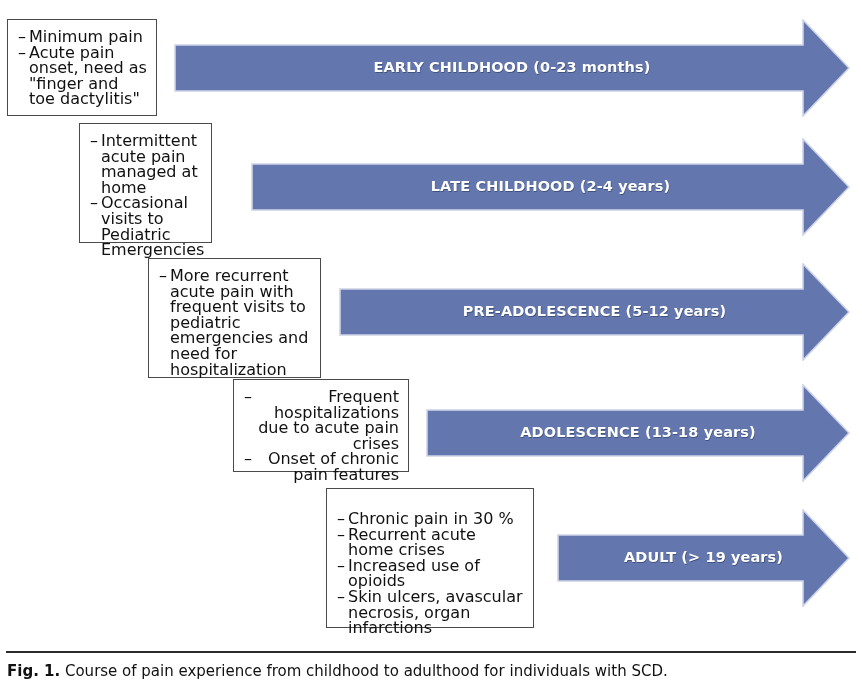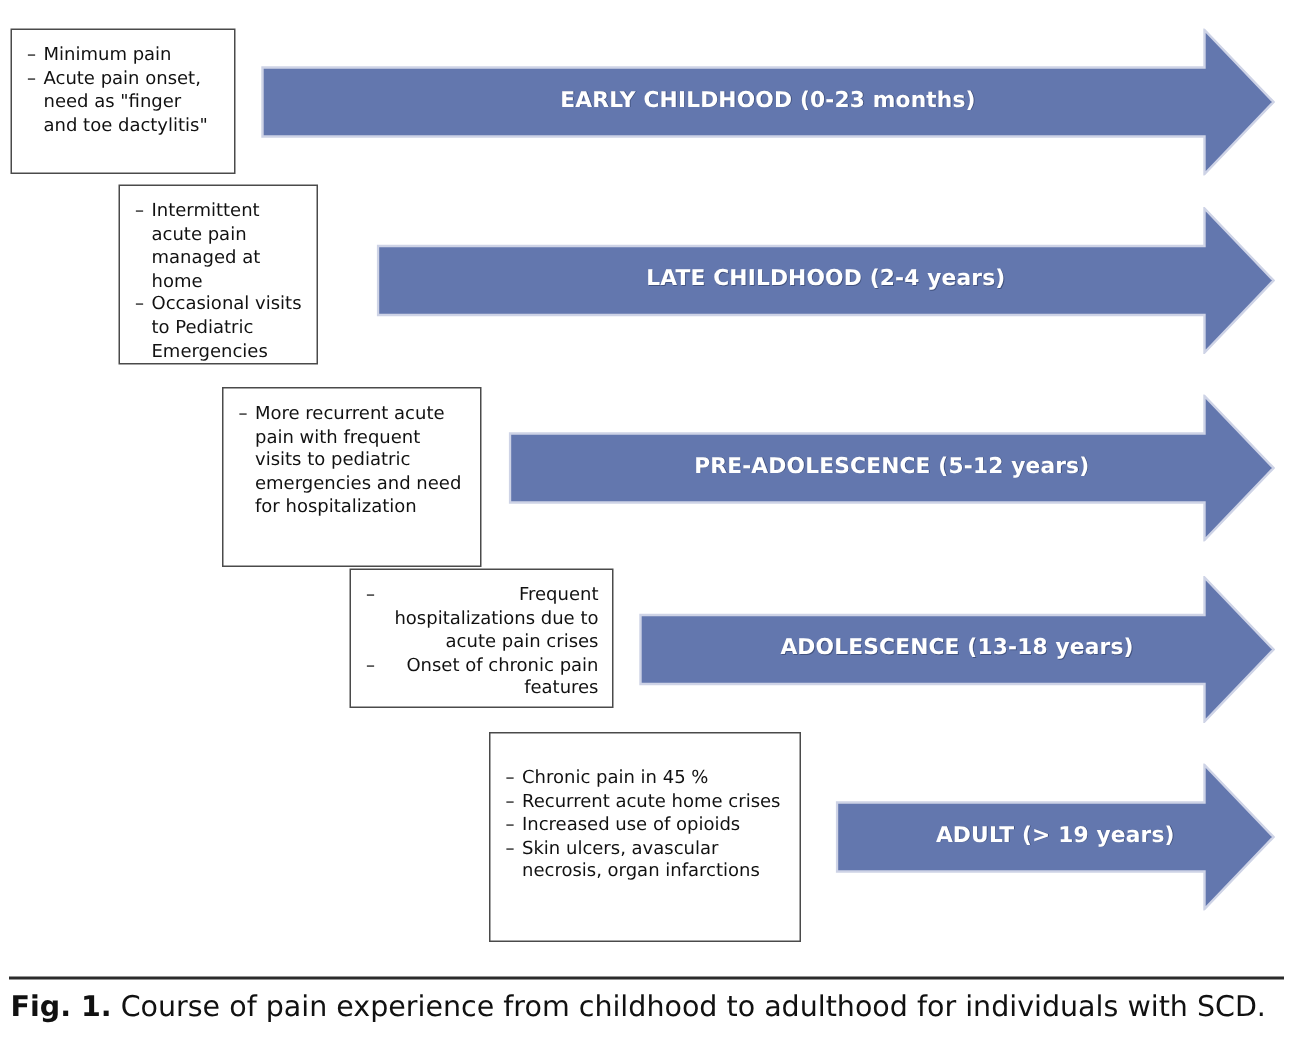--- a/index.html
+++ b/index.html
@@ -45,21 +45,21 @@
     text-shadow: 0.6px 0.6px 0 rgba(40,52,90,0.55);
     pointer-events: none;
   }
   
   .tbox {
     position: absolute;
     box-sizing: border-box;
     background: #ffffff;
     border: 1.4px solid #4a4a4a;
     padding: 9px 9px 9px 10px;
-    font-size: 12px;
+    font-size: 16px;
     line-height: 15.6px;
     color: #111111;
   }
   .tbox ul {
     margin: 0;
     padding: 0;
     list-style: none;
   }
   .tbox li {
     position: relative;
@@ -79,21 +79,21 @@
     top: 651px;
     width: 850px;
     height: 2px;
     background: #2b2b2b;
   }
   .caption {
     position: absolute;
     left: 7px;
     top: 663px;
     width: 848px;
-    font-size: 19px;
+    font-size: 15px;
     line-height: 17px;
     color: #111111;
   }
   .caption .fignum {
     font-weight: bold;
   }
 </style>
 </head>
 <body>
 
@@ -157,21 +157,21 @@
 
     <div class="arrow" style="left:557px; top:509px; width:293px; height:98px;">
       <svg width="293" height="98" viewBox="0 0 293 98" xmlns="http://www.w3.org/2000/svg">
         <polygon points="1,26 246,26 246,1 292,49 246,97 246,72 1,72" fill="#6377ae" stroke="#ced3e6" stroke-width="1.6"></polygon>
       </svg>
       <div class="arrow-label" style="top:40px; padding-right:46px;">ADULT (&gt; 19 years)</div>
     </div>
 
     <div class="tbox" style="left:326px; top:488px; width:208px; height:140px; padding-top:22px;">
       <ul>
-        <li>Chronic pain in 45 %</li>
+        <li>Chronic pain in 30 %</li>
         <li>Recurrent acute home crises</li>
         <li>Increased use of opioids</li>
         <li>Skin ulcers, avascular necrosis, organ infarctions</li>
       </ul>
     </div>
 
   </div>
 
   <div class="caption-rule"></div>
   <div class="caption">

